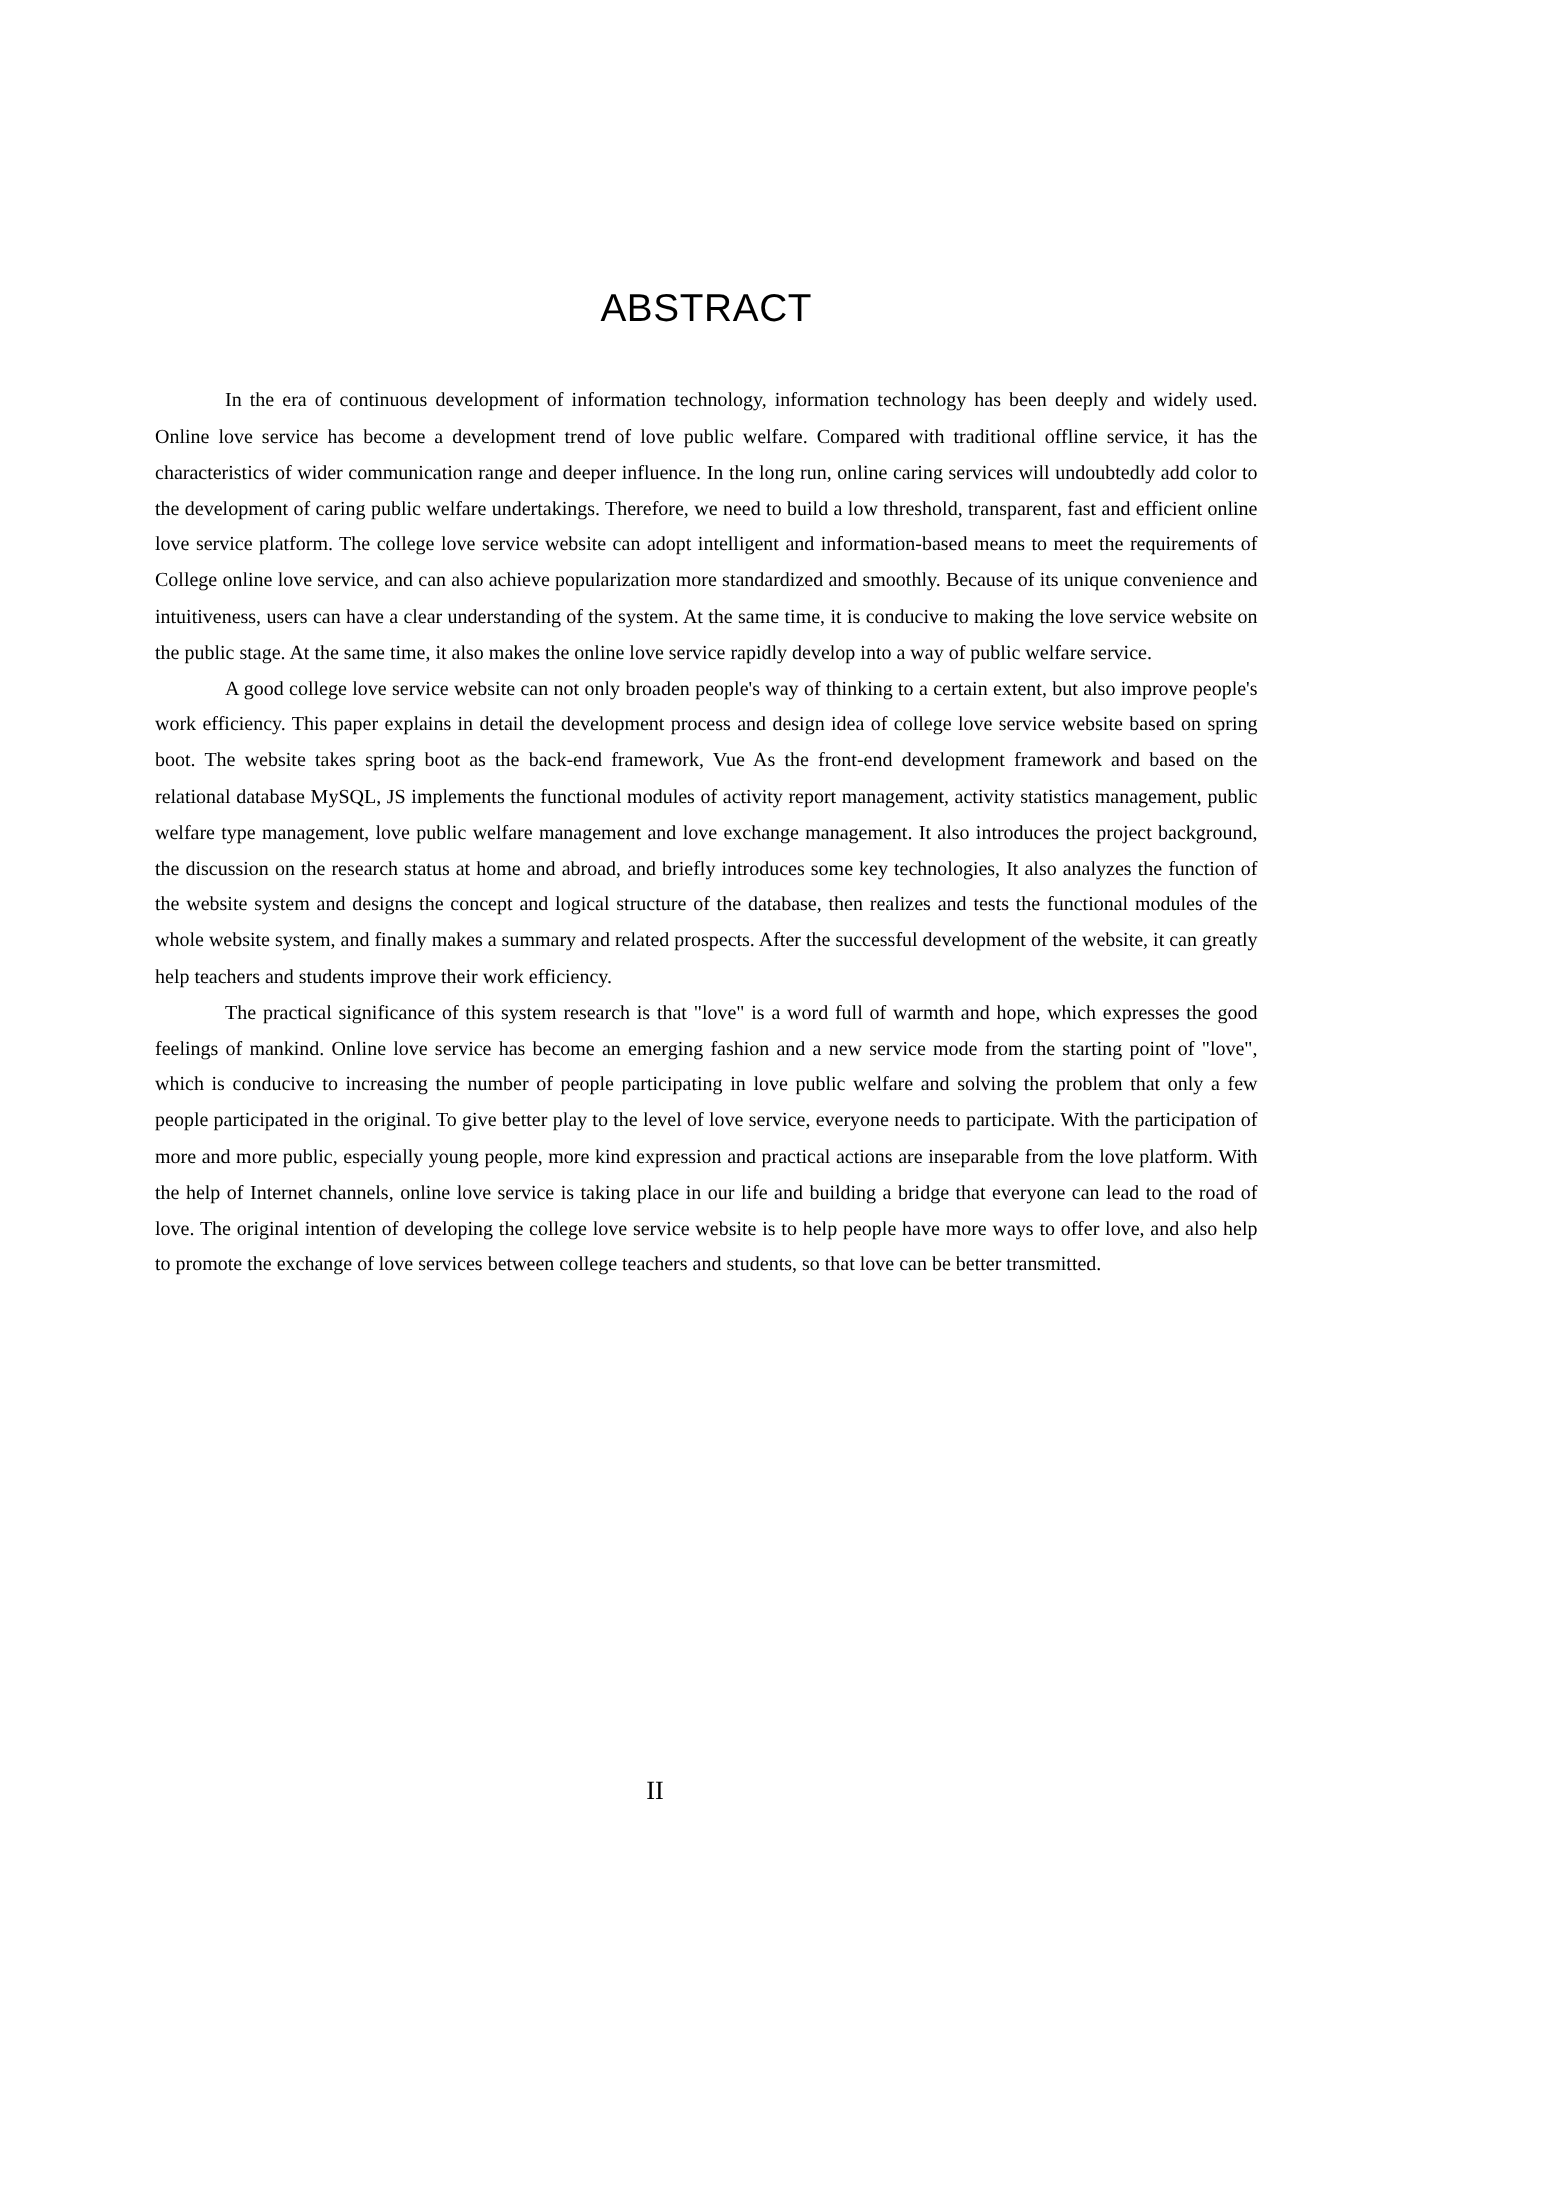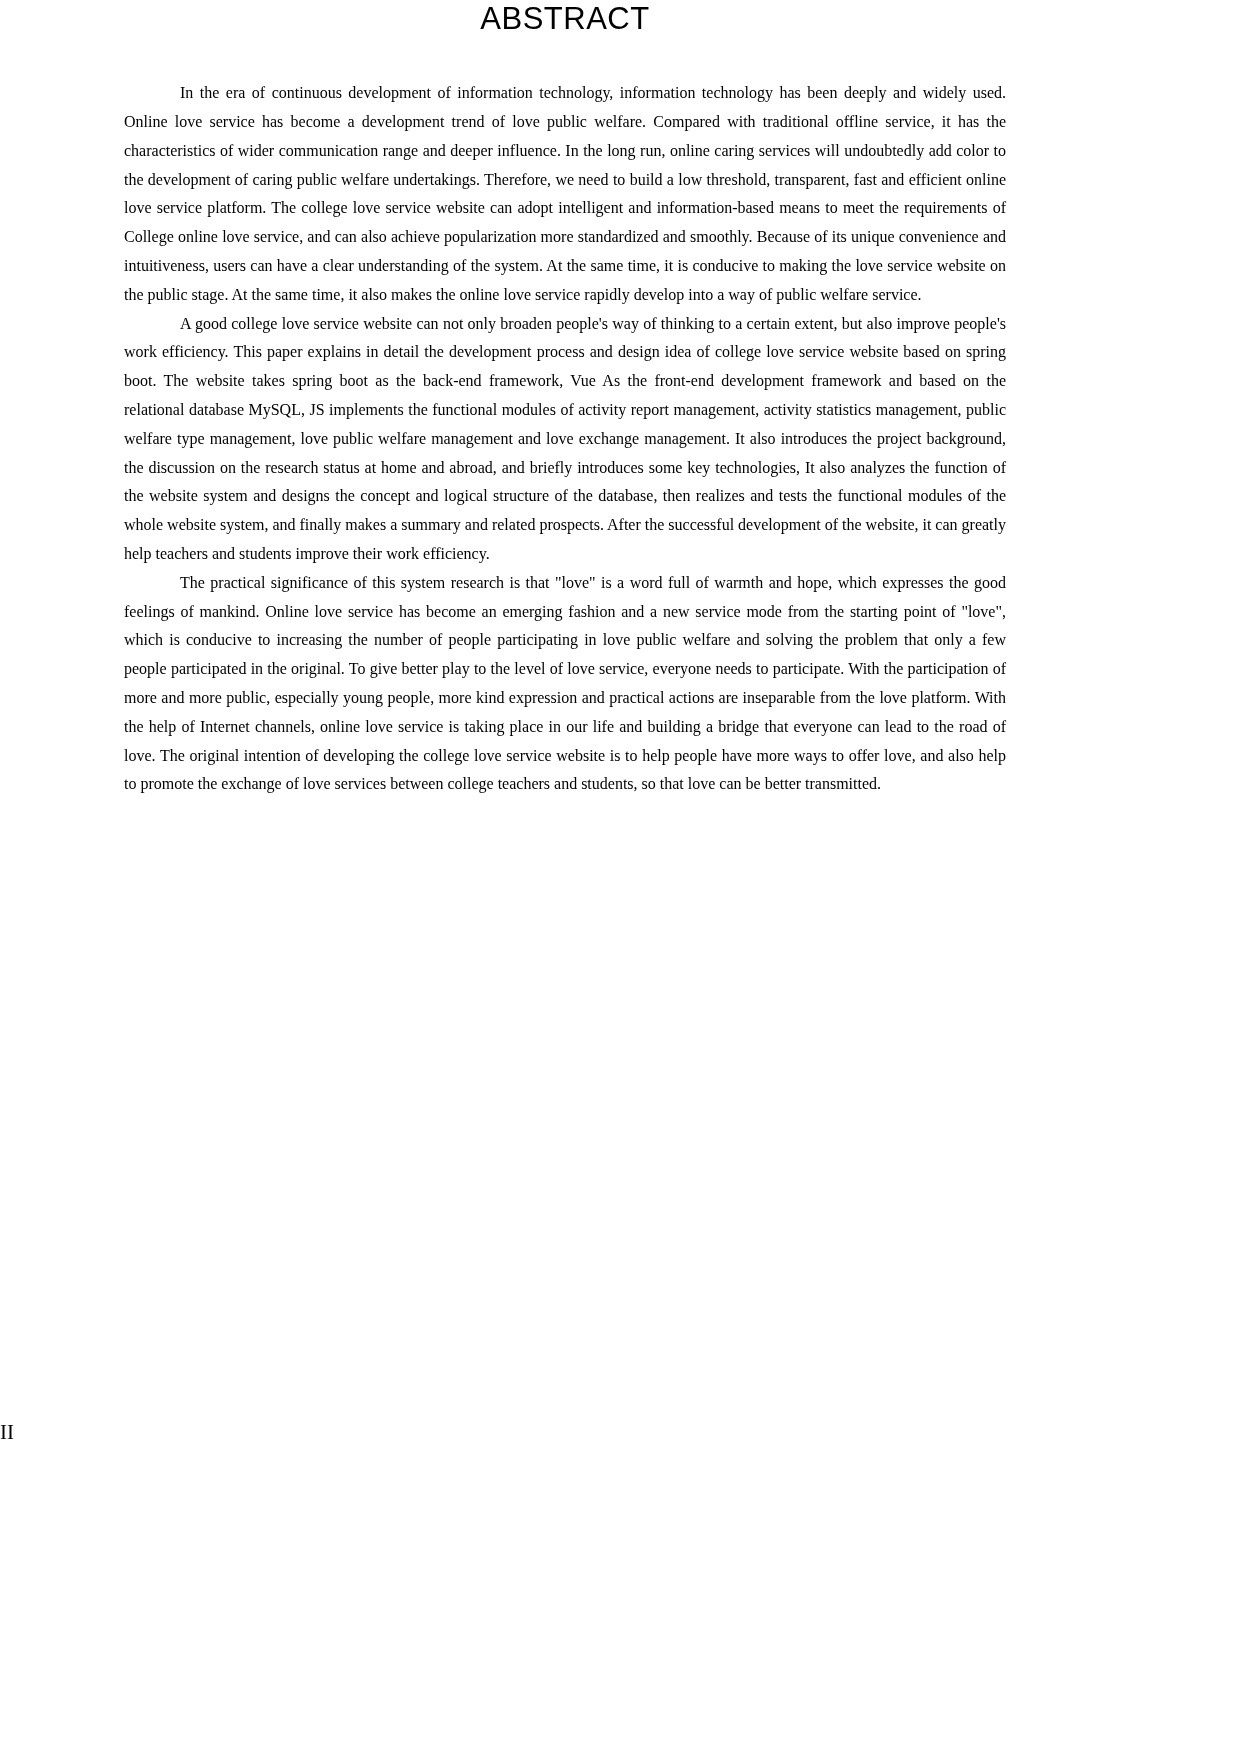--- a/index.html
+++ b/index.html
@@ -33,20 +33,21 @@
     width: 882px;
   }
 
   .abstract-title {
     font-family: "Liberation Sans", "DejaVu Sans", sans-serif;
     font-size: 31px;
     font-weight: 400;
     text-align: center;
     letter-spacing: 0.5px;
     margin: 0;
+    padding-top: 228px;
     line-height: 1.2;
   }
 
   .body-block {
     padding-top: 42px;
   }
 
   p.para {
     margin: 0;
     font-size: 16px;
@@ -56,23 +57,24 @@
     text-indent: 56px;
     hyphens: none;
     word-spacing: 0.0em;
   }
 
   .footer {
     position: absolute;
     left: 0;
     top: 1420px;
     width: 1016px;
-    text-align: left;
+    text-align: center;
     font-size: 21px;
     line-height: 1.2;
+    padding-left: 16px;
   }
 </style>
 </head>
 <body>
 
 <div class="page">
   <div class="content">
 
     <h1 class="abstract-title">ABSTRACT</h1>
 

